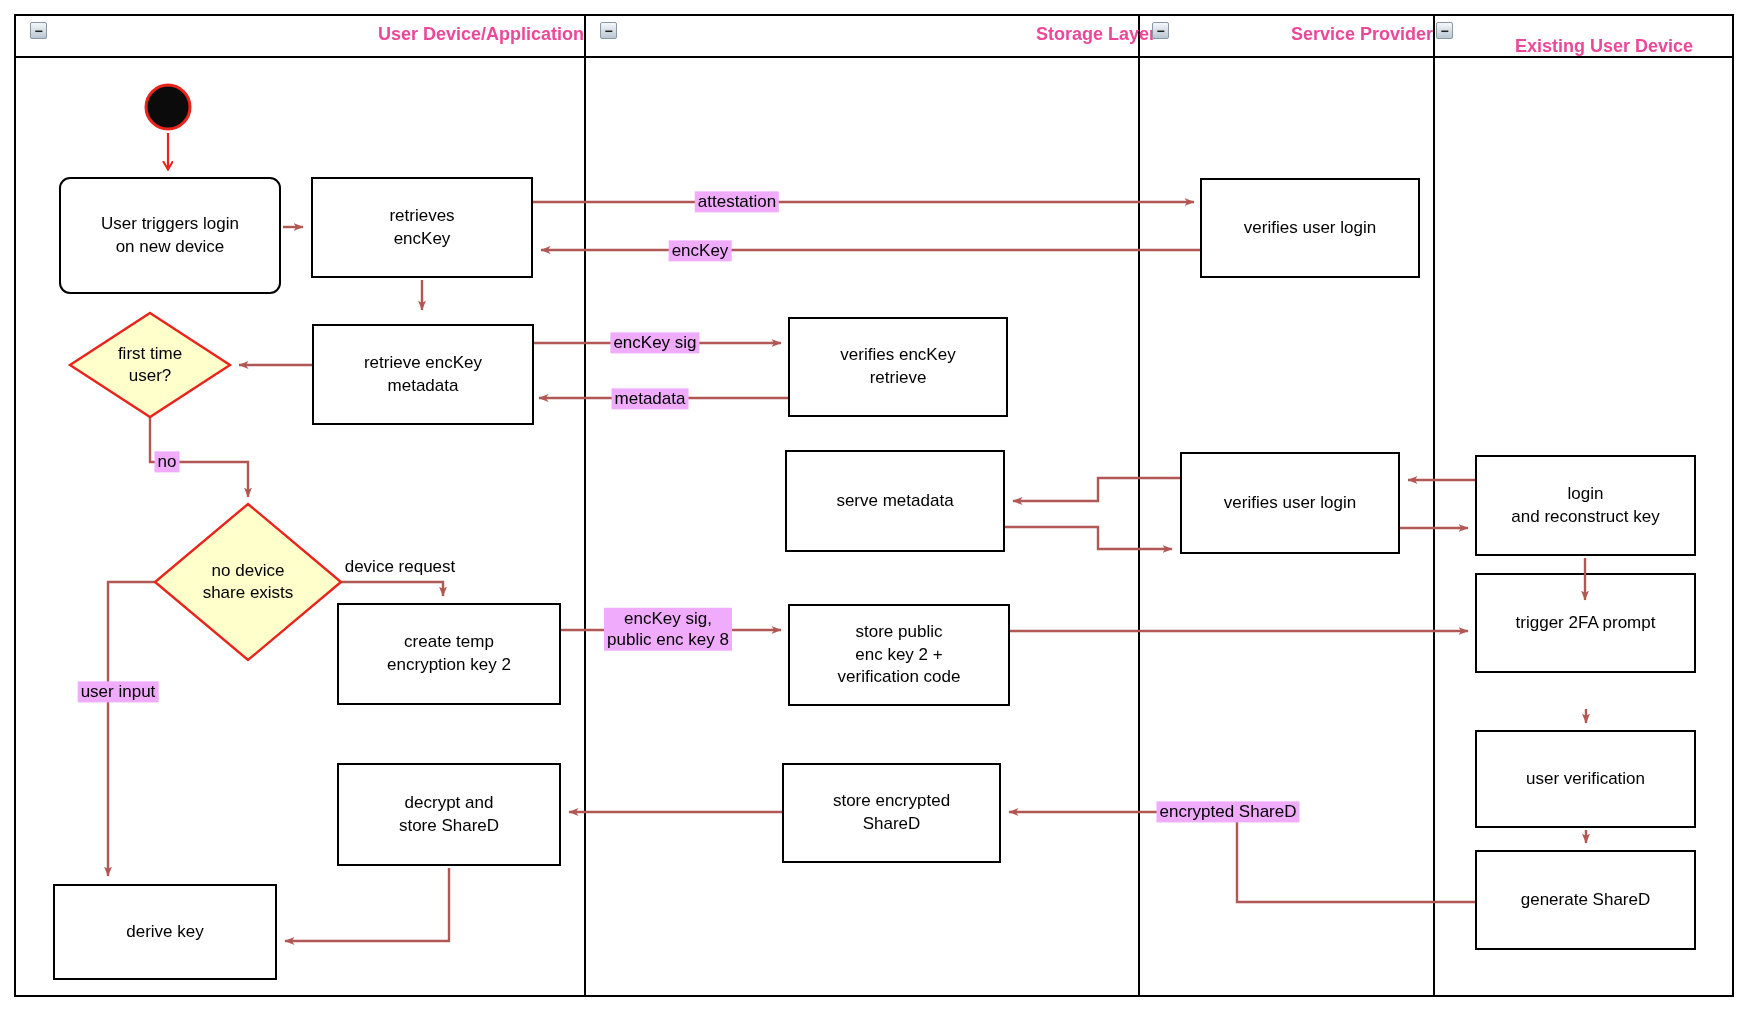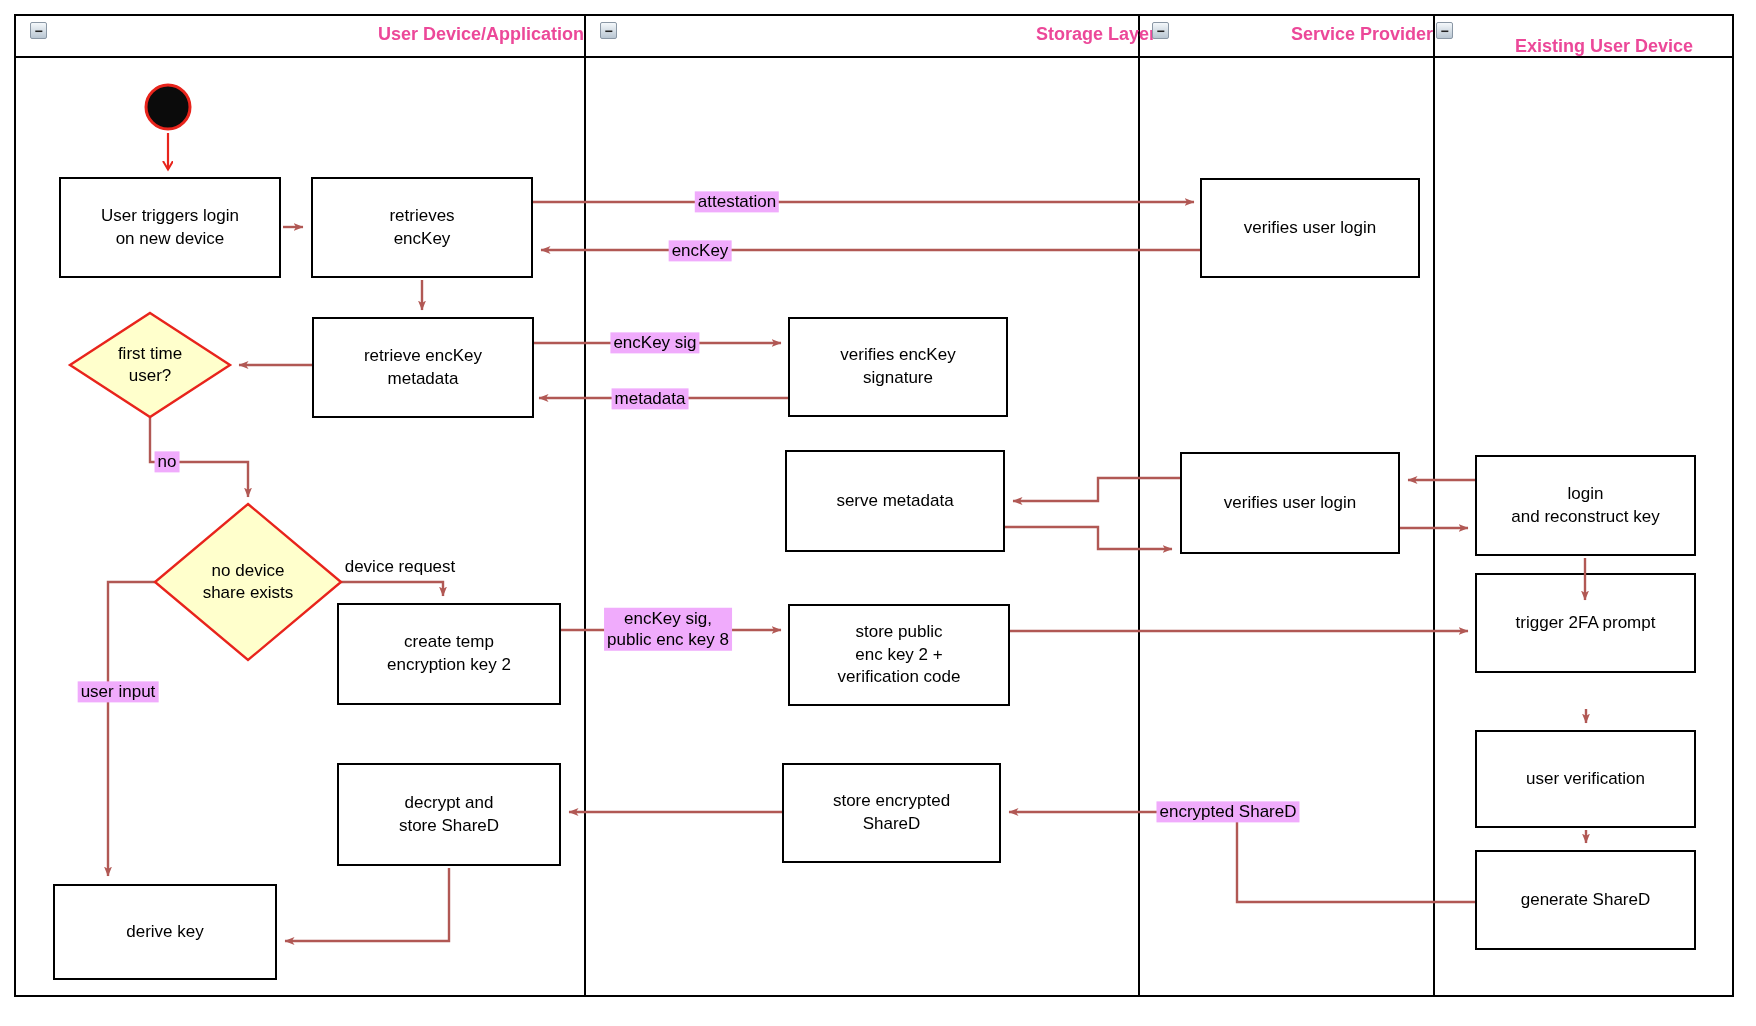--- a/index.html
+++ b/index.html
@@ -45,29 +45,29 @@
   <div class="lane-title" style="left:14px;width:570px;">User Device/Application</div>
   <div class="lane-title" style="left:584px;width:554px;padding-left:18px;">Storage Layer</div>
   <div class="lane-title" style="left:1138px;width:295px;">Service Provider</div>
   <div class="lane-title" style="left:1433px;width:260px;margin-top:12px;">Existing User Device</div>
 
   <div class="collapse-btn" style="left:30px;top:22px;">−</div>
   <div class="collapse-btn" style="left:600px;top:22px;">−</div>
   <div class="collapse-btn" style="left:1152px;top:22px;">−</div>
   <div class="collapse-btn" style="left:1436px;top:22px;">−</div>
 
-  <div class="node" style="left:59px;top:177px;width:222px;height:101px;">User triggers login
+  <div class="node" style="left:59px;top:177px;width:222px;height:117px;border-radius:11px;">User triggers login
 on new device</div>
   <div class="node" style="left:311px;top:177px;width:222px;height:101px;">retrieves
 encKey</div>
   <div class="node" style="left:1200px;top:178px;width:220px;height:100px;">verifies user login</div>
-  <div class="node" style="left:312px;top:317px;width:222px;height:101px;text-align:center;">retrieve encKey
+  <div class="node" style="left:312px;top:324px;width:222px;height:101px;text-align:center;">retrieve encKey
 metadata</div>
   <div class="node" style="left:788px;top:317px;width:220px;height:100px;">verifies encKey
-signature</div>
+retrieve</div>
   <div class="node" style="left:785px;top:450px;width:220px;height:102px;text-align:right;">serve metadata</div>
   <div class="node" style="left:1180px;top:452px;width:220px;height:102px;">verifies user login</div>
   <div class="node" style="left:1475px;top:455px;width:221px;height:101px;">login
 and reconstruct key</div>
   <div class="node" style="left:337px;top:603px;width:224px;height:102px;">create temp
 encryption key 2</div>
   <div class="node" style="left:788px;top:604px;width:222px;height:102px;">store public
 enc key 2 +
 verification code</div>
   <div class="node" style="left:1475px;top:573px;width:221px;height:100px;">trigger 2FA prompt</div>

